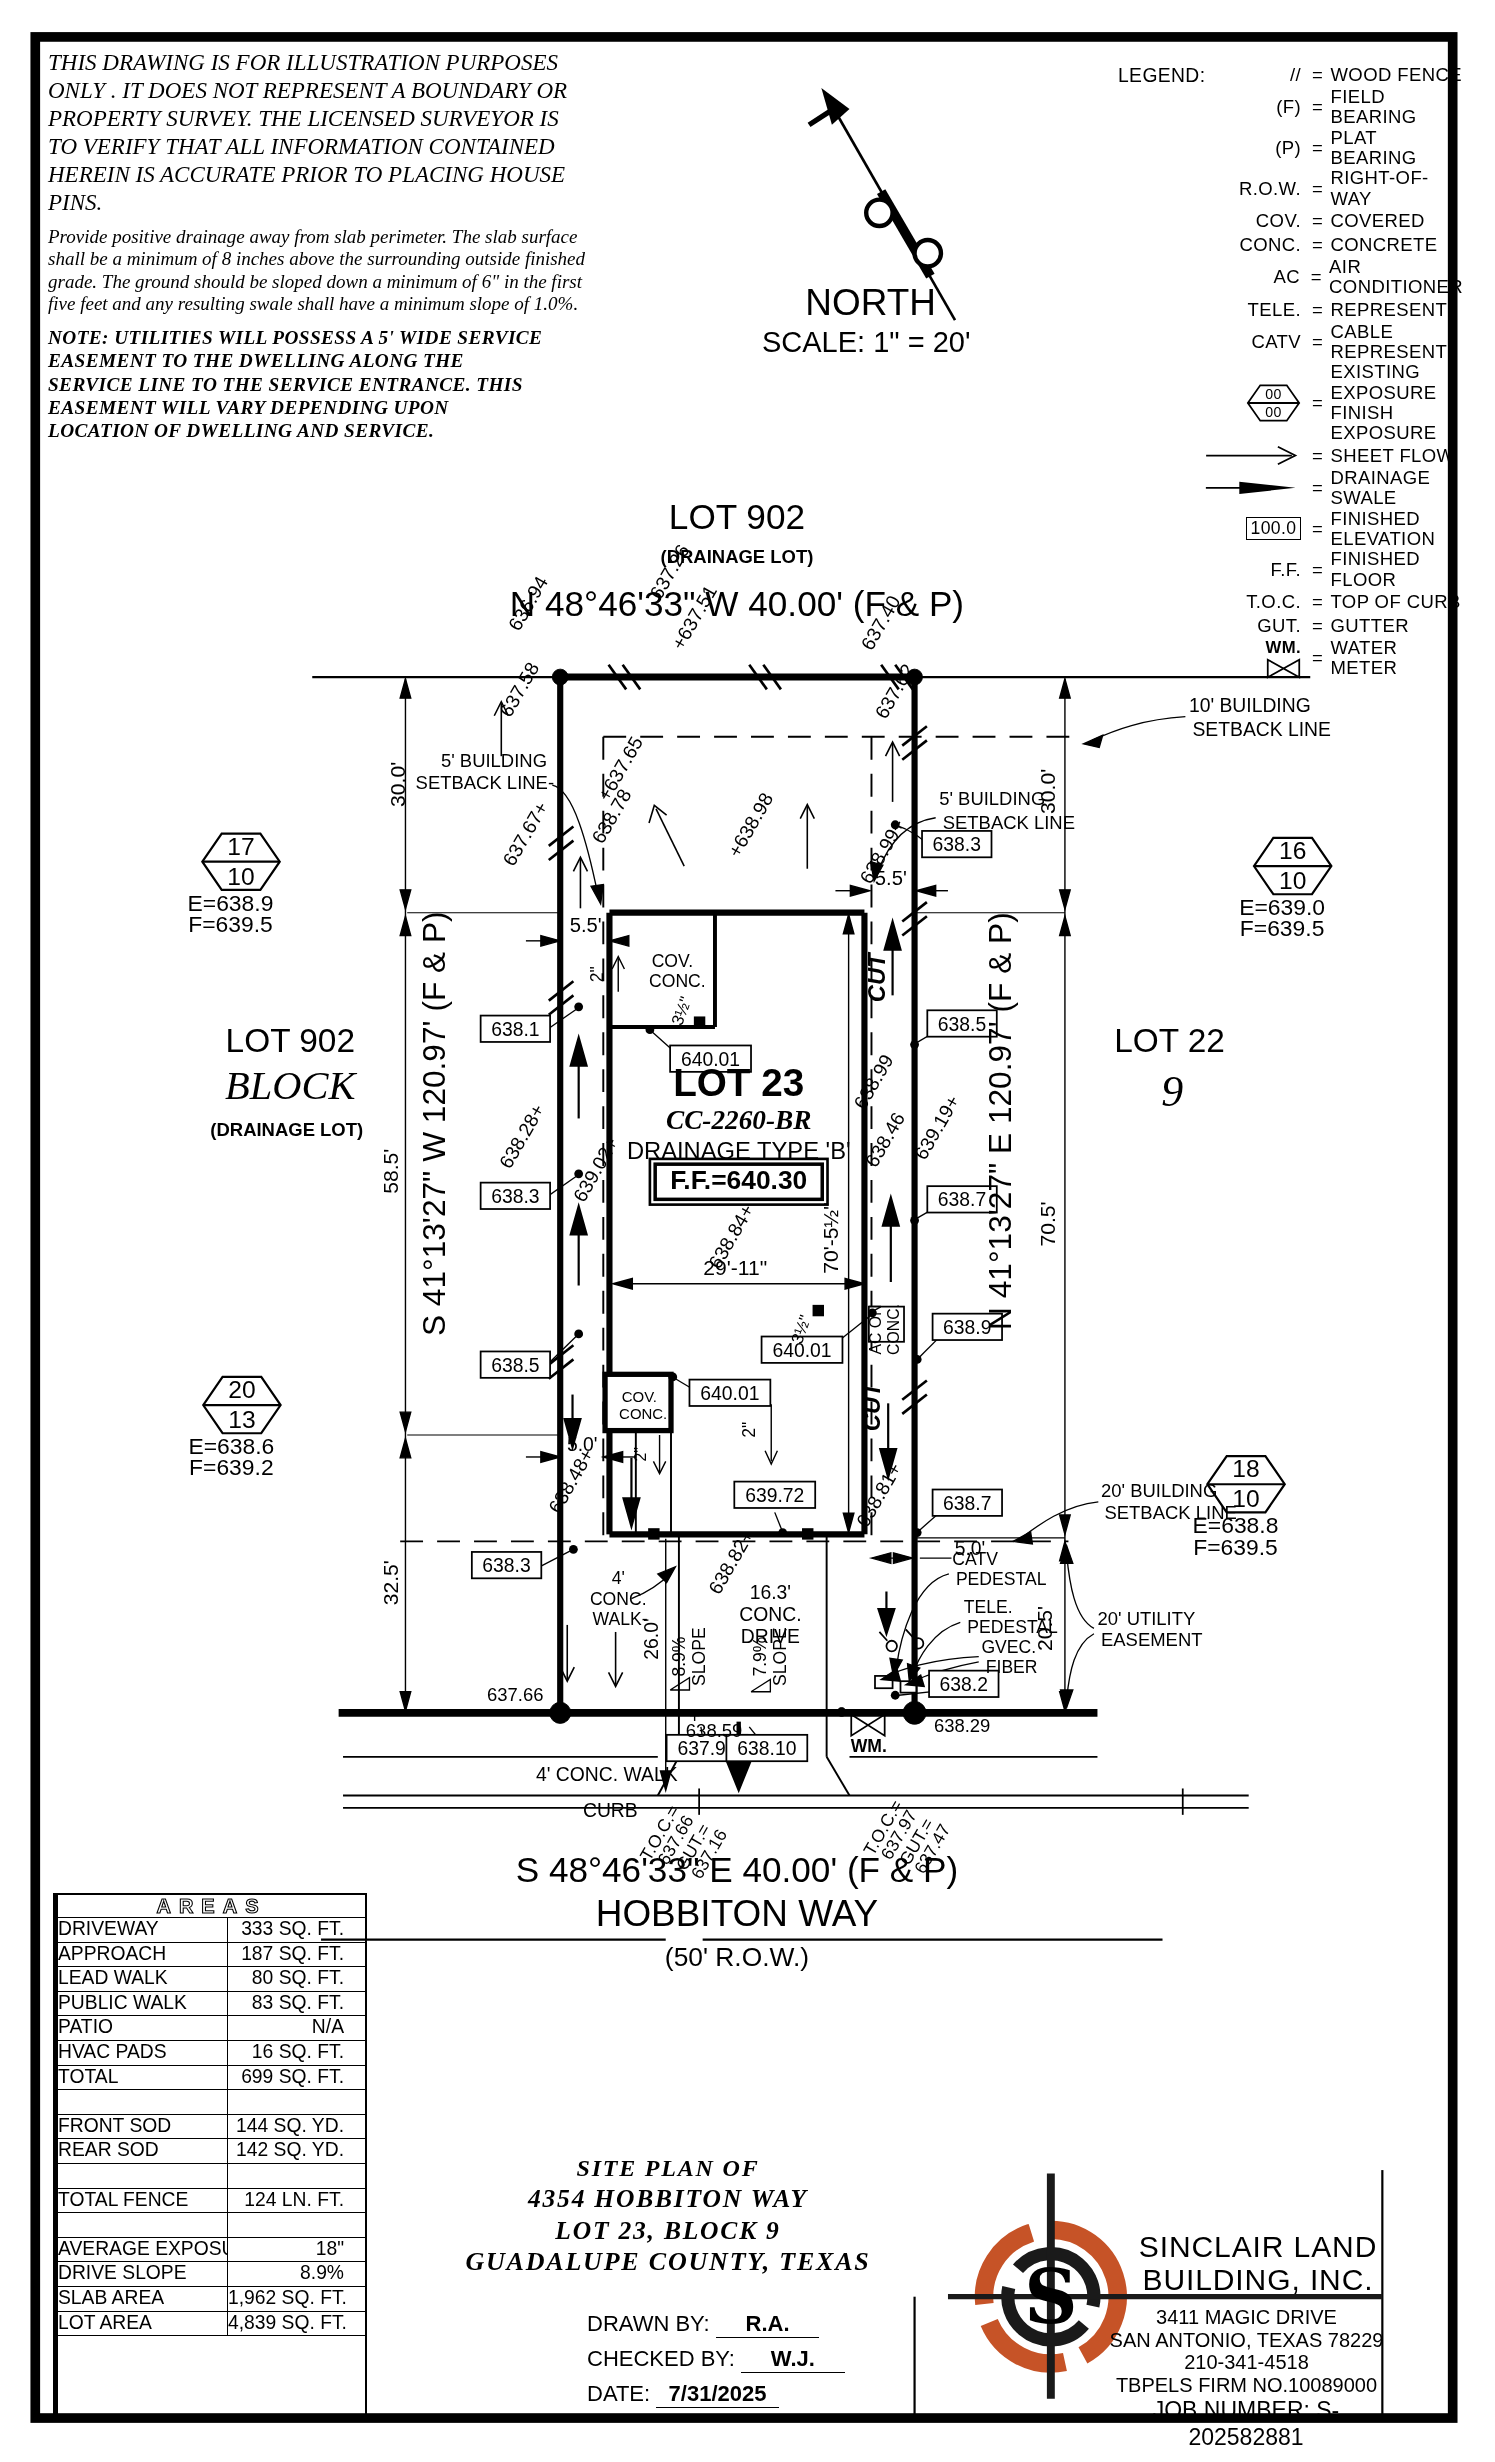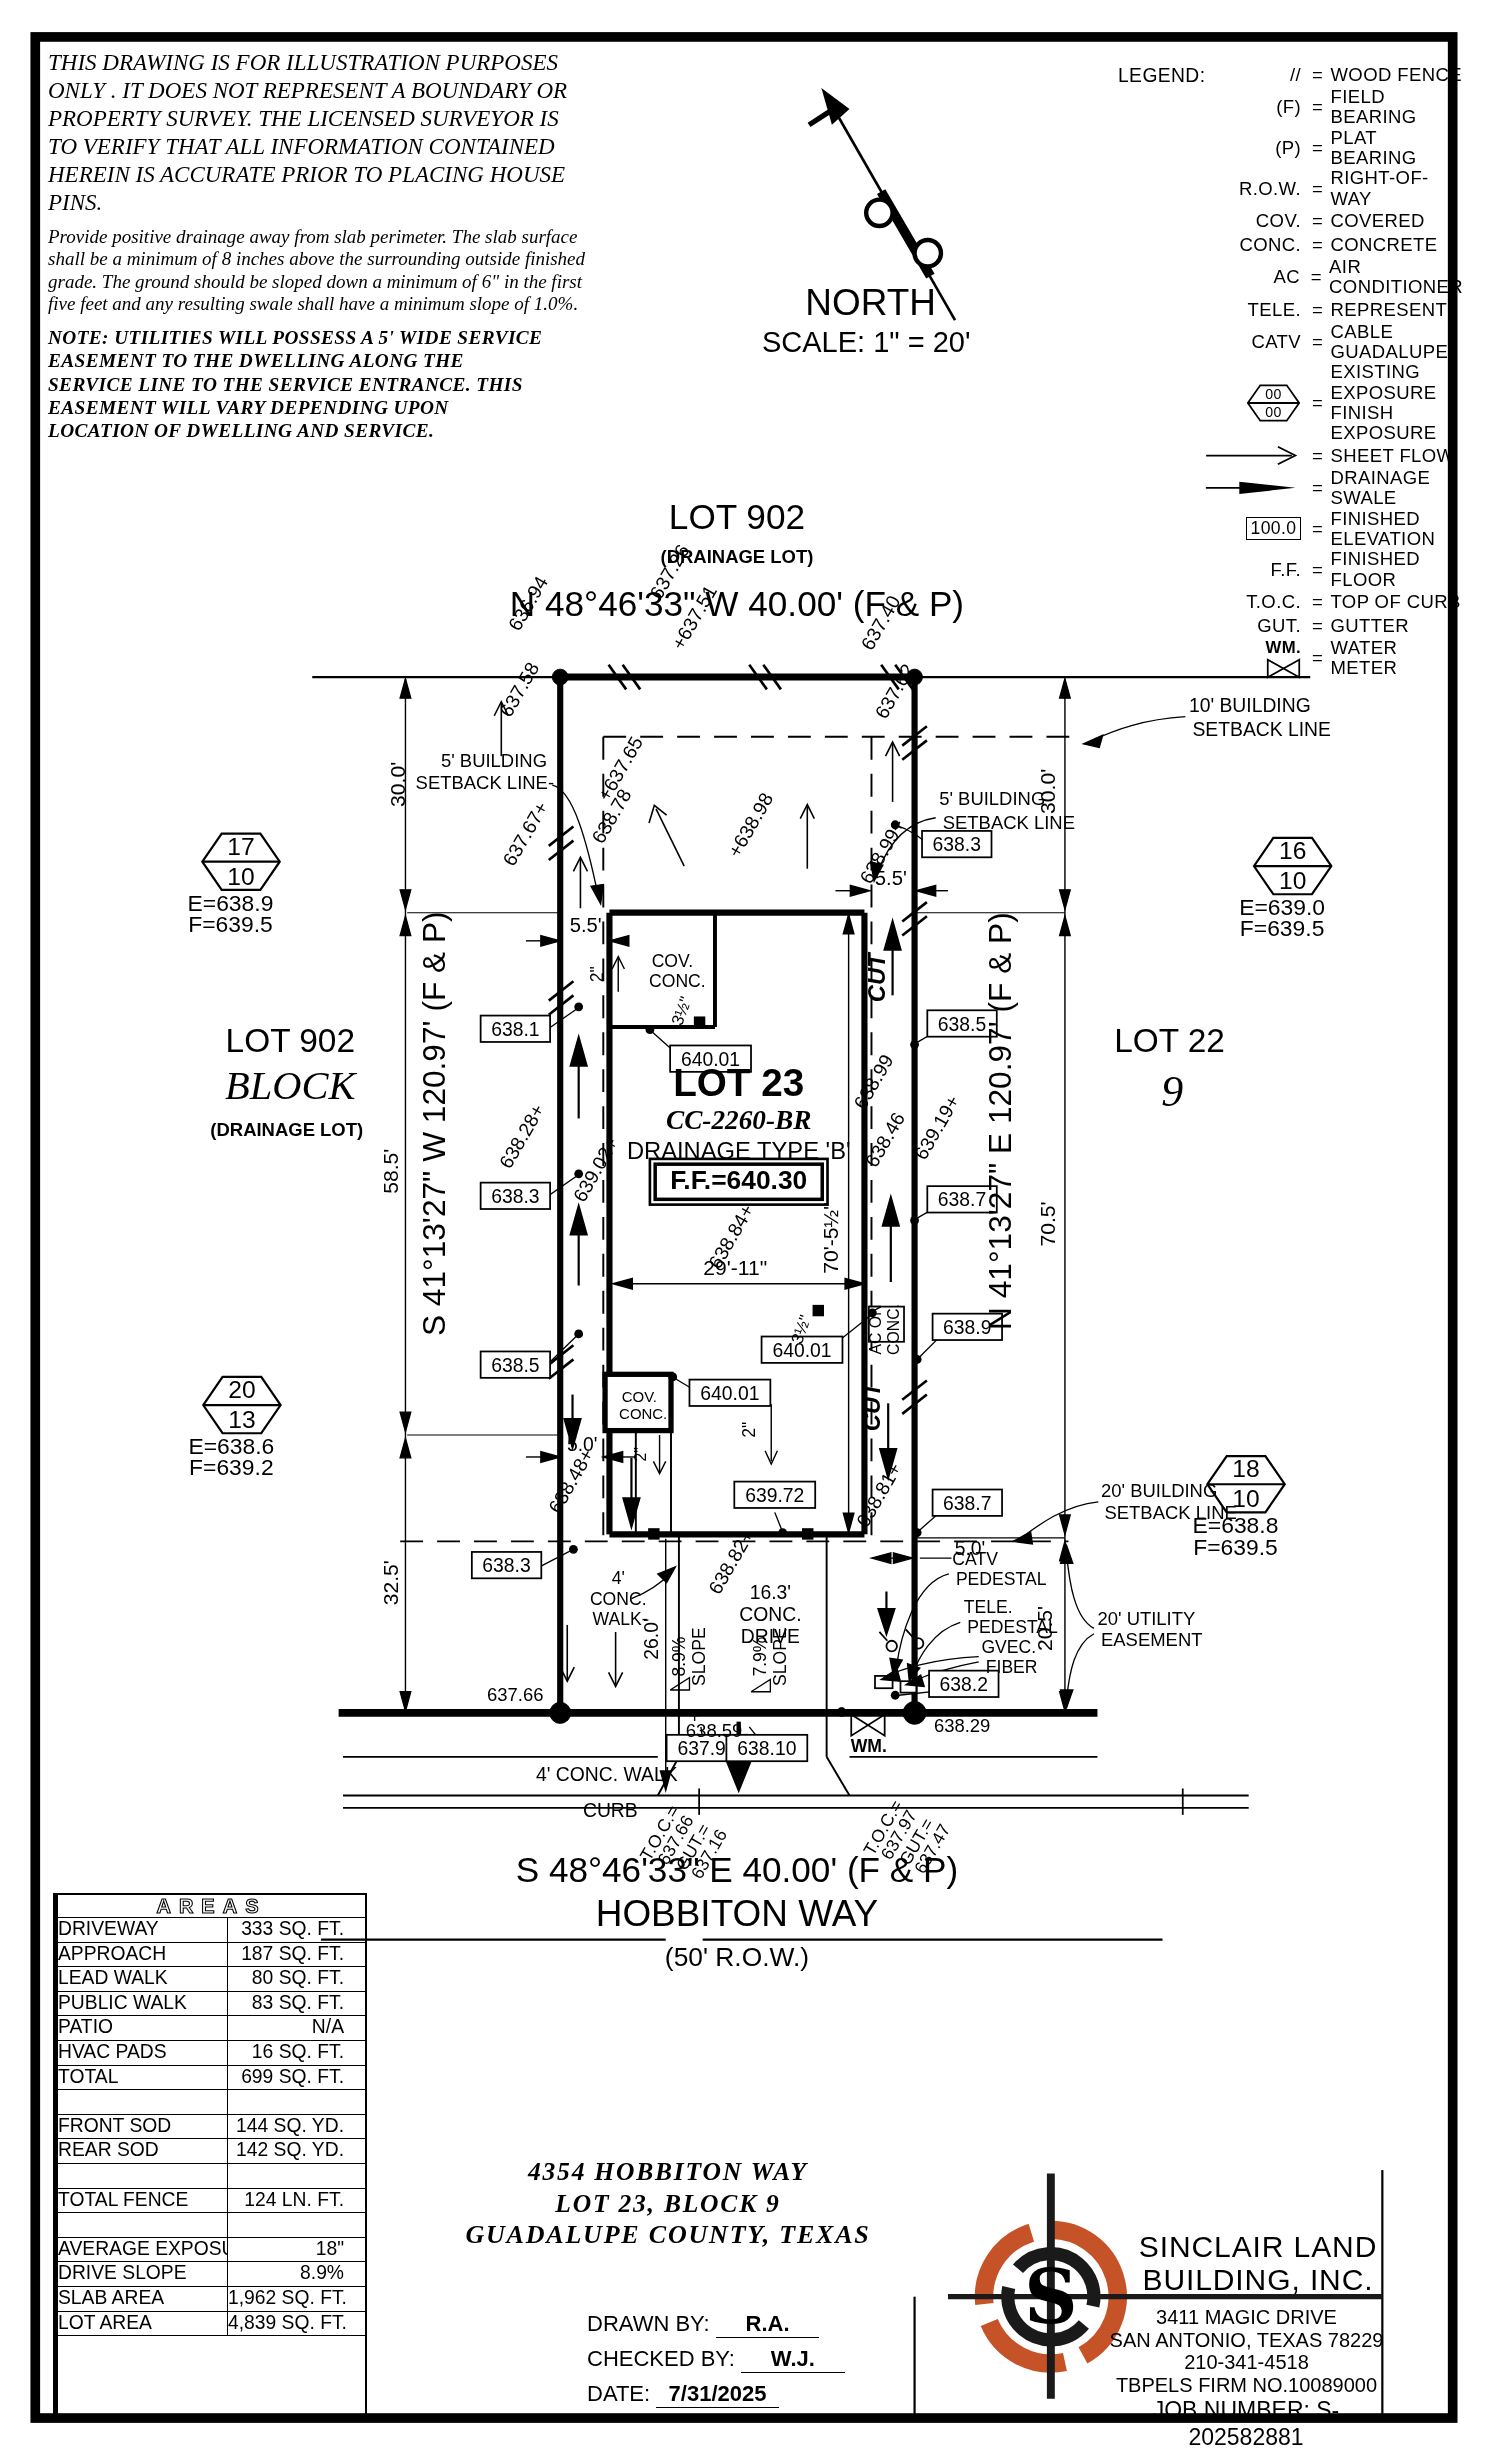--- a/index.html
+++ b/index.html
@@ -588,21 +588,21 @@
             <span>TELE.</span>
           </span>
           <span class="eq">=</span>
           <span class="lbl">REPRESENT</span>
         </div>
         <div class="lrow">
           <span class="sym">
             <span>CATV</span>
           </span>
           <span class="eq">=</span>
-          <span class="lbl">CABLE GUADALUPE</span>
+          <span class="lbl">CABLE REPRESENT</span>
         </div>
         <div class="lrow">
           <span class="sym">
             <svg width="55" height="46" viewBox="0 0 62 52" style="font-size:21px">
               <polygon points="2,26 16,6 46,6 60,26 46,46 16,46" fill="none" stroke="#000" stroke-width="2"></polygon>
               <line x1="2" y1="26" x2="60" y2="26" stroke="#000" stroke-width="2"></line>
               <text x="31" y="22" text-anchor="middle" font-size="16">00</text>
               <text x="31" y="42" text-anchor="middle" font-size="16">00</text>
             </svg>
           </span>
@@ -740,20 +740,21 @@
           <span class="tv">1,962 SQ. FT.</span>
         </div>
         <div class="trow">
           <span class="tl">LOT AREA</span>
           <span class="tv">4,839 SQ. FT.</span>
         </div>
       </div>
 </div>
 
 <div class="ov" id="titleblock">
+  <div class="t1">SITE PLAN OF</div>
   <div class="t2">4354 HOBBITON WAY</div>
   <div class="t3">LOT 23, BLOCK 9</div>
   <div class="t5">GUADALUPE COUNTY, TEXAS</div>
 </div>
 
 <div class="ov" id="signoff">
   <div class="srow"><span>DRAWN BY:</span> <span class="uv">R.A.</span></div>
   <div class="srow"><span>CHECKED BY:</span> <span class="uv">W.J.</span></div>
   <div class="srow"><span>DATE:</span> <span class="uv">7/31/2025</span></div>
 </div>

